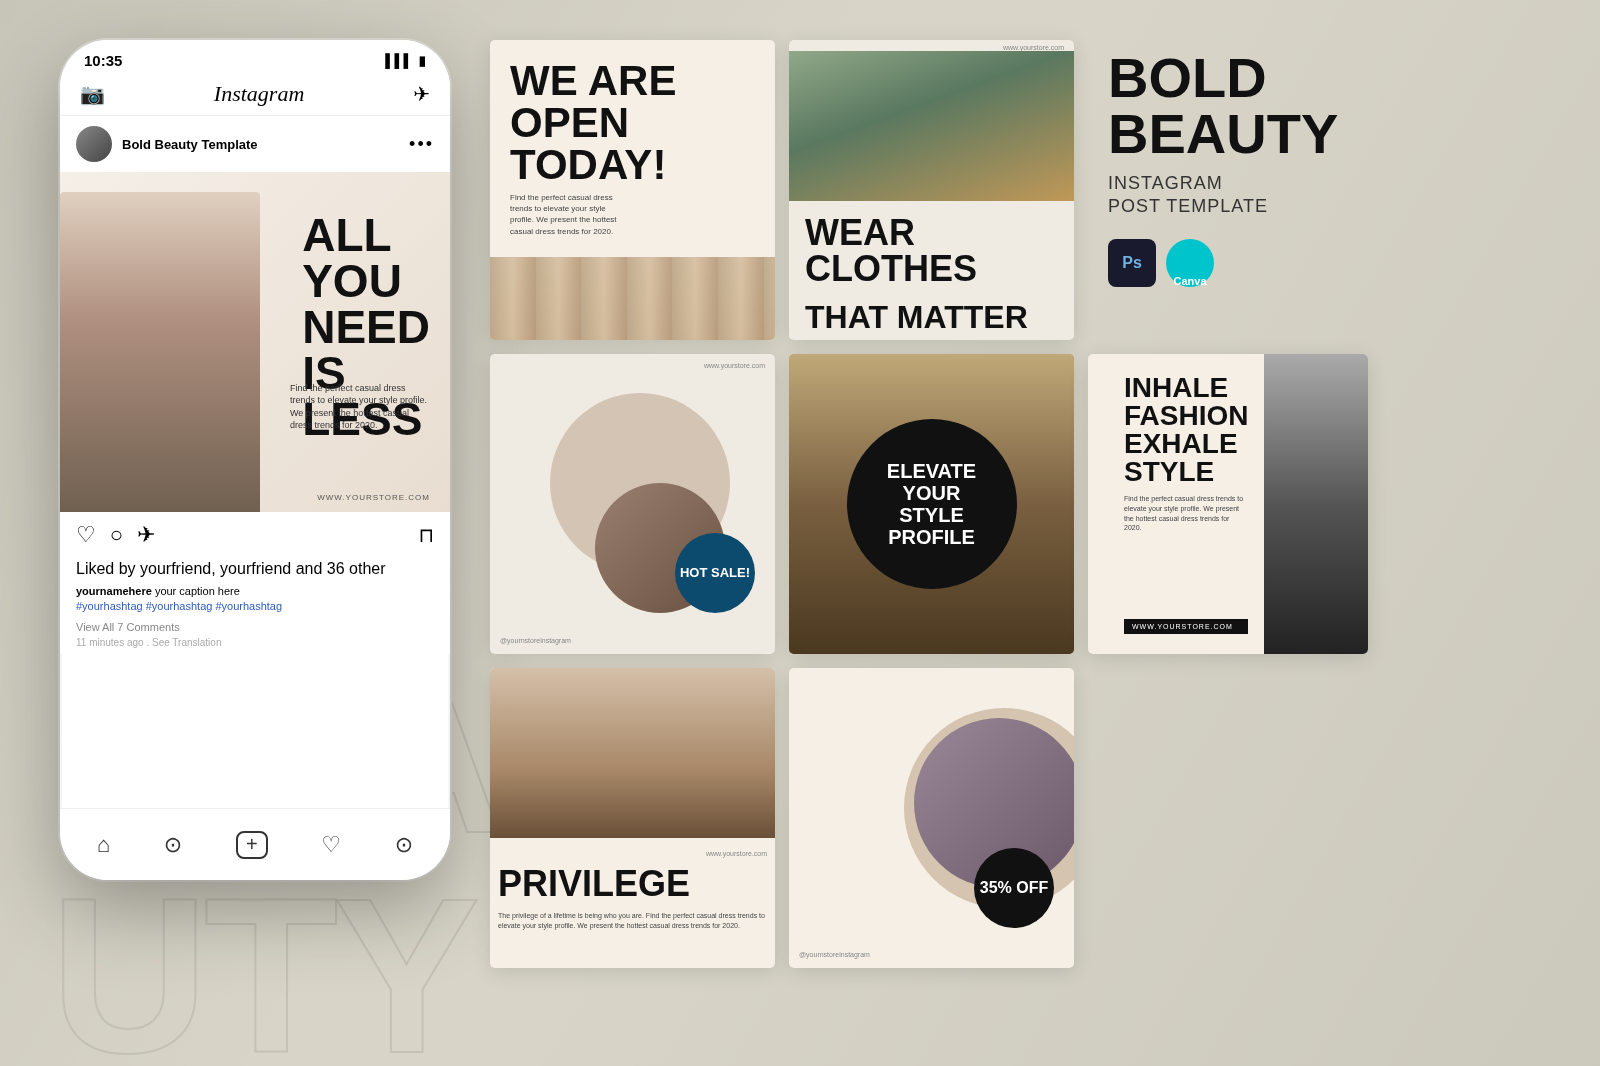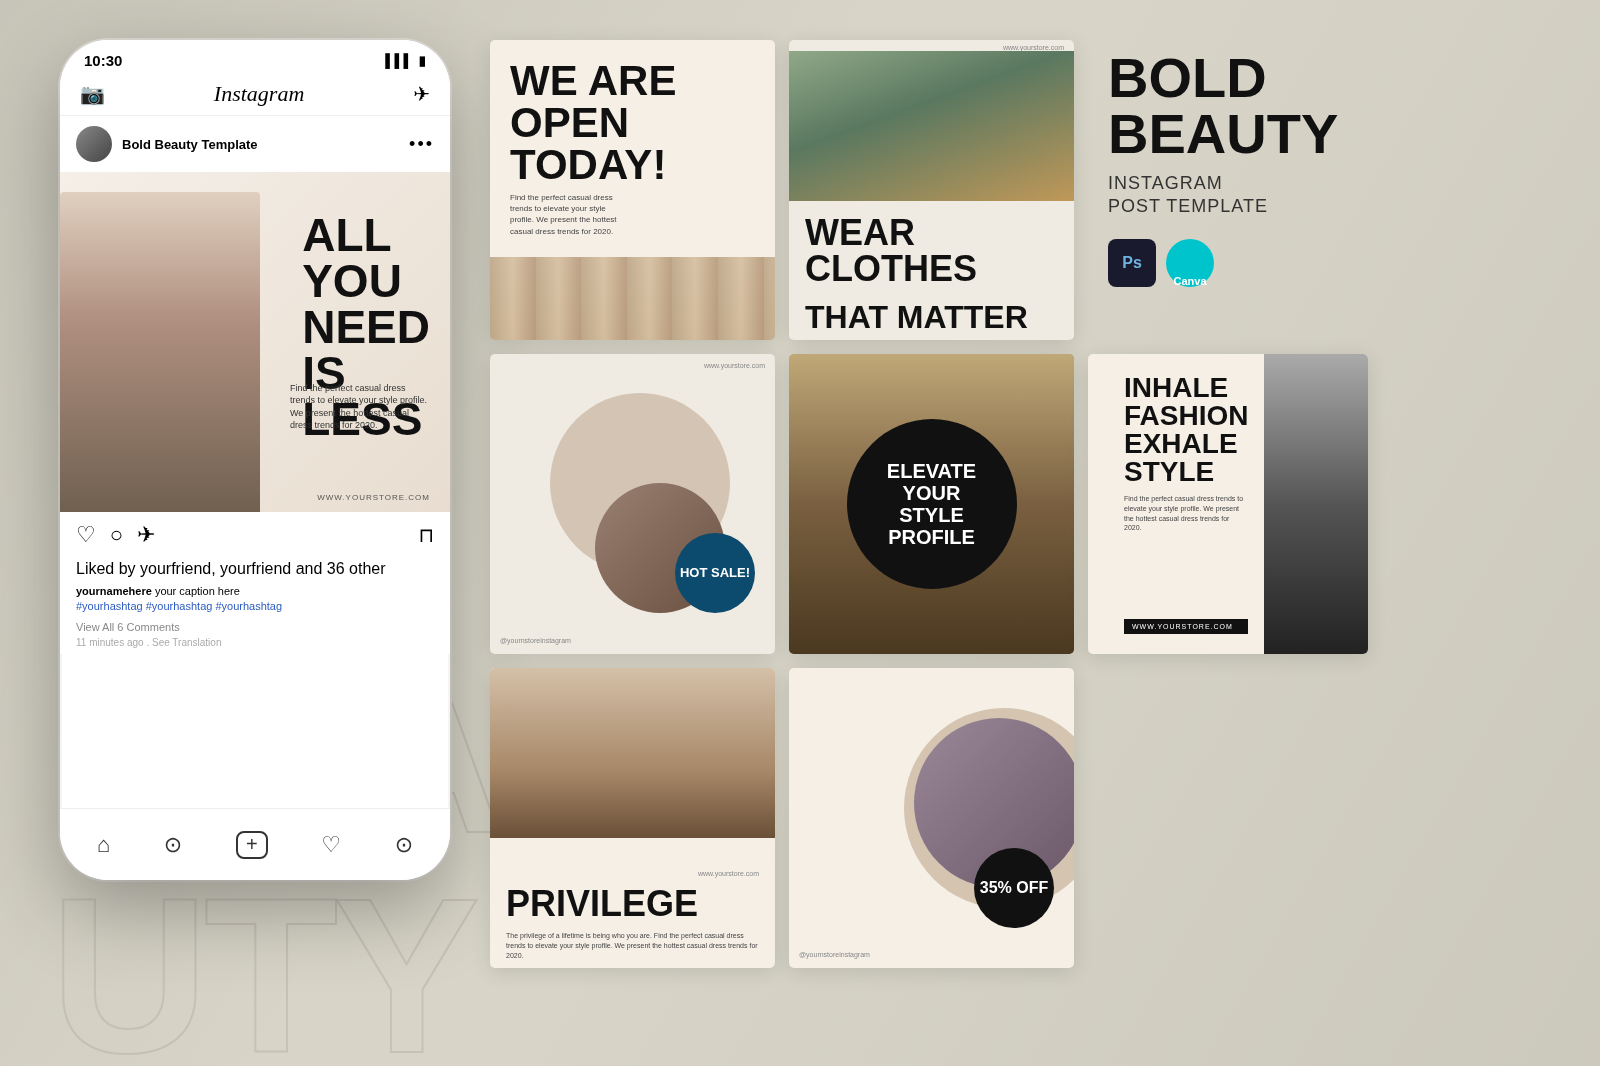--- a/index.html
+++ b/index.html
@@ -498,22 +498,21 @@
     .t7-image {
       height: 170px;
       background: linear-gradient(180deg, #c0a888 0%, #8a6848 100%);
       overflow: hidden;
     }
     .t7-img-inner {
       width: 100%; height: 100%;
       background: linear-gradient(180deg, #d4c0a8 0%, #a88868 60%, #6a5038 100%);
     }
     .t7-bottom {
-      padding: 12px 16px;
-      margin-top: 20px;
+      padding: 12px 8px;
     }
     .t7-headline {
       font-size: 36px;
       font-weight: 900;
       color: #111;
       text-transform: uppercase;
     }
     .t7-desc {
       font-size: 7px;
       color: #444;
@@ -588,21 +587,21 @@
 
 <div class="beauty-watermark">
   <div>BEA</div>
   <div>UTY</div>
 </div>
 
 <div class="phone-wrapper">
   <div class="phone-frame">
 
     <div class="phone-status-bar">
-      <span class="status-time">10:30</span>
+      <span class="status-time">10:35</span>
       <div class="status-icons">
         <span>▌▌▌</span>
         <span>▮</span>
       </div>
     </div>
 
     <div class="ig-header">
       <span style="font-size:20px;">📷</span>
       <span class="ig-logo">Instagram</span>
       <span class="ig-send-icon">✈</span>
@@ -637,21 +636,21 @@
     <div class="post-likes">
       <span>Liked by yourfriend, yourfriend and 36 other</span>
     </div>
 
     <div class="post-caption">
       <span class="username">yournamehere</span>
       <span> your caption here</span><br>
       <span class="post-hashtags">#yourhashtag #yourhashtag #yourhashtag</span>
     </div>
 
-    <div class="post-comments">View All 6 Comments</div>
+    <div class="post-comments">View All 7 Comments</div>
     <div class="post-time">11 minutes ago . See Translation</div>
 
     <div class="phone-bottom-nav">
       <span class="nav-icon">⌂</span>
       <span class="nav-icon">⊙</span>
       <span class="nav-icon" style="font-size:28px; border:2px solid #333; border-radius:8px; width:32px; height:28px; display:flex; align-items:center; justify-content:center; font-size:20px;">+</span>
       <span class="nav-icon">♡</span>
       <span class="nav-icon">⊙</span>
     </div>
   </div>

